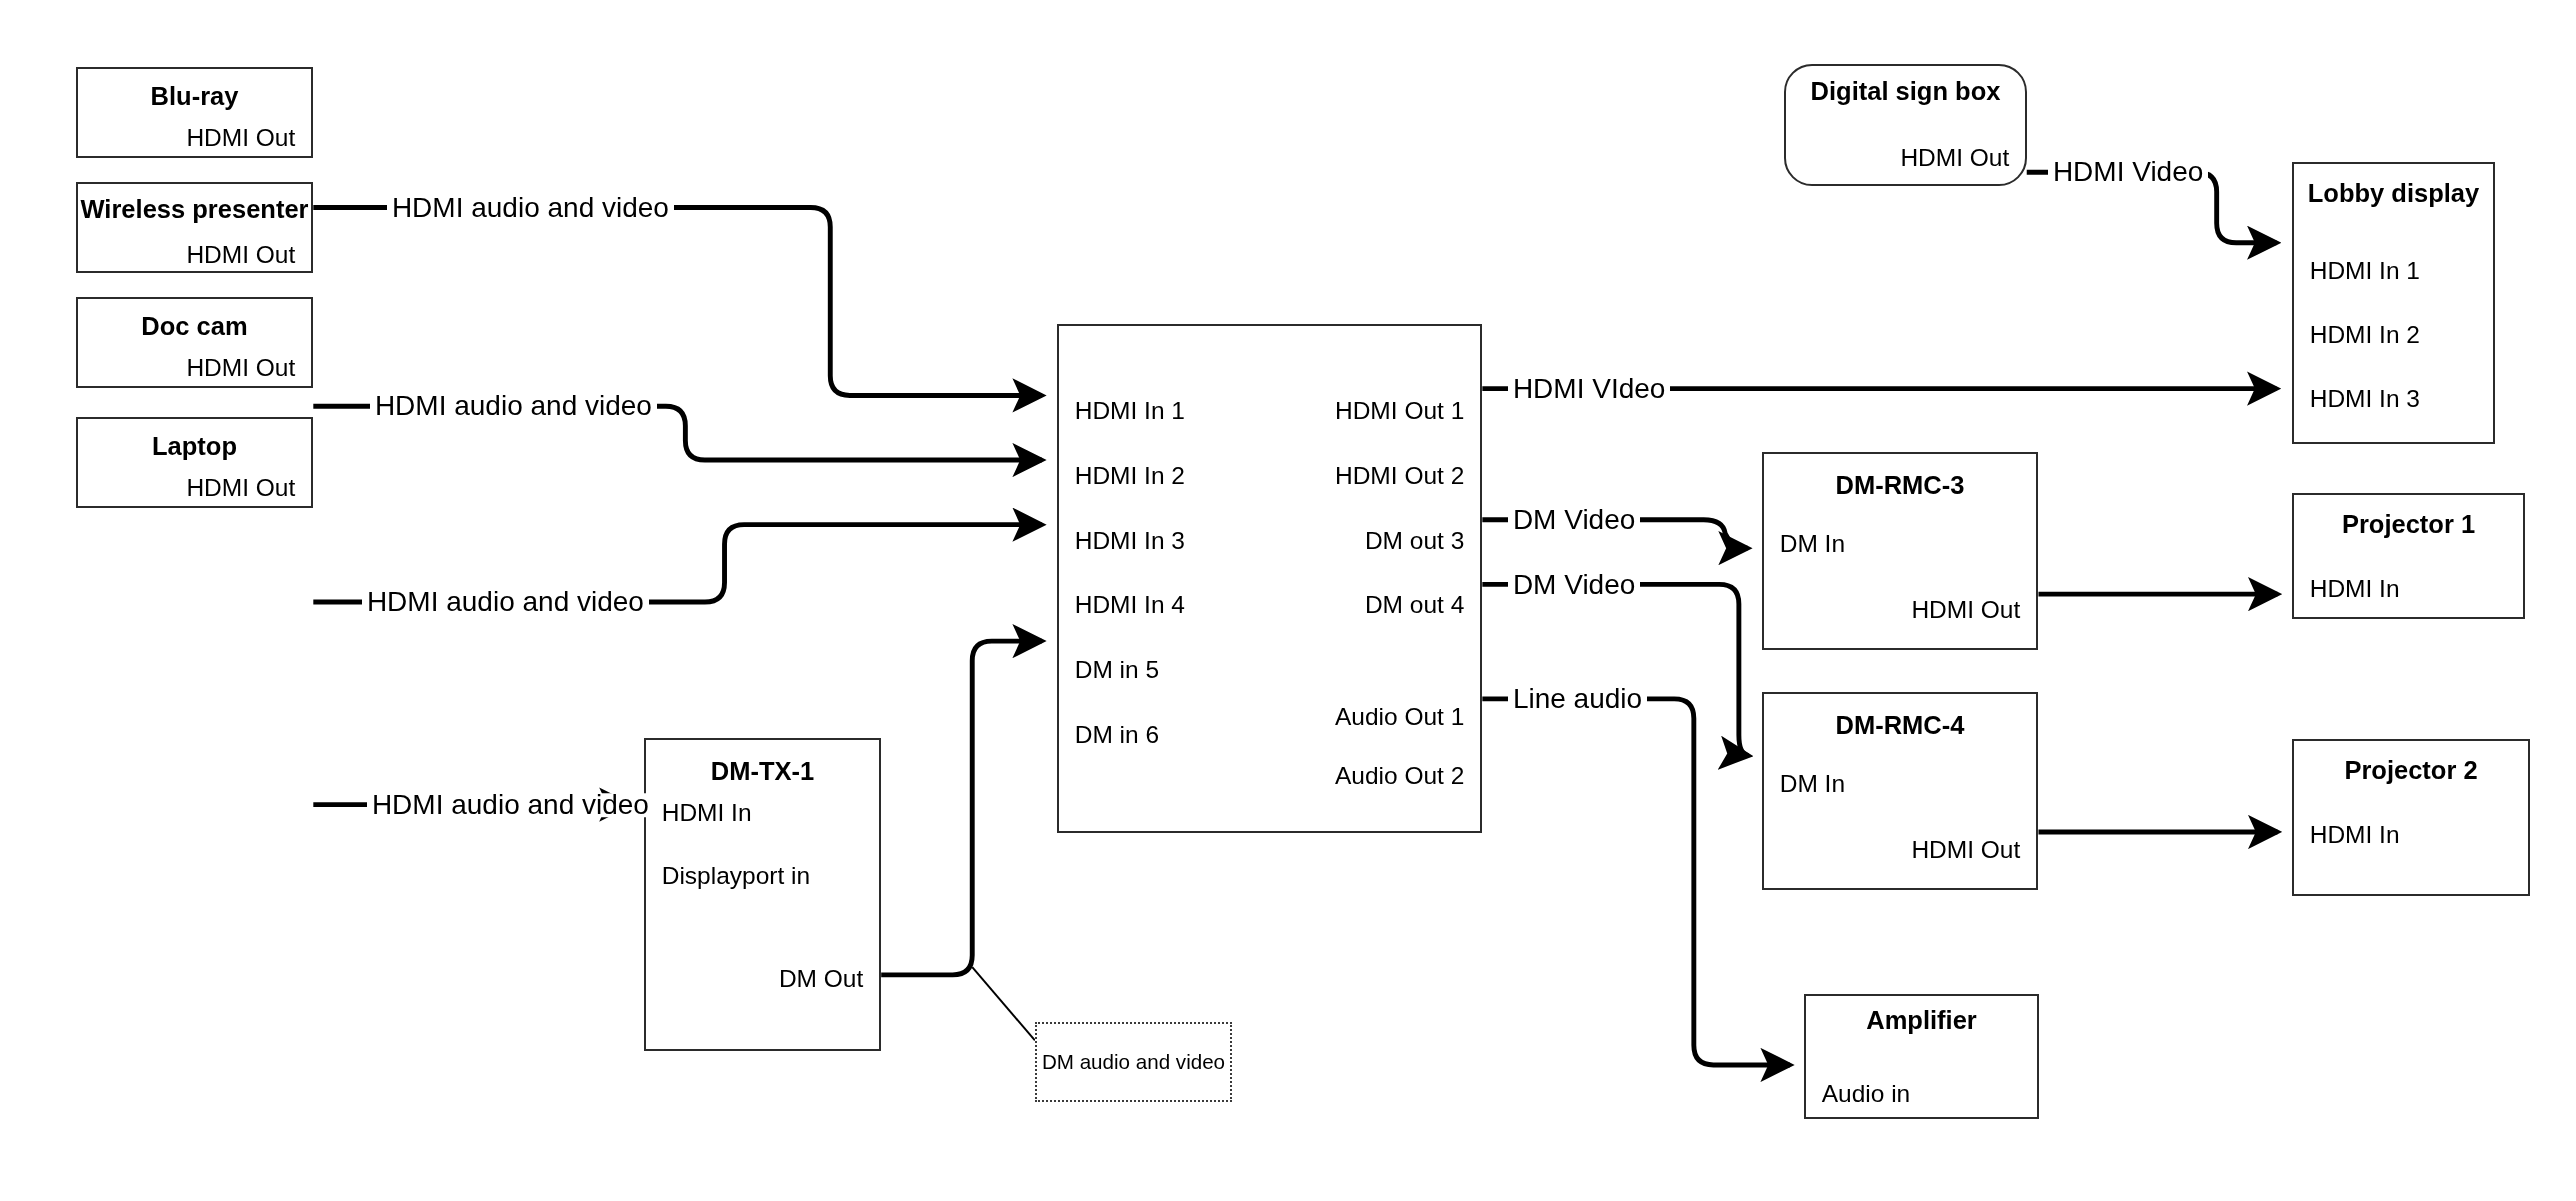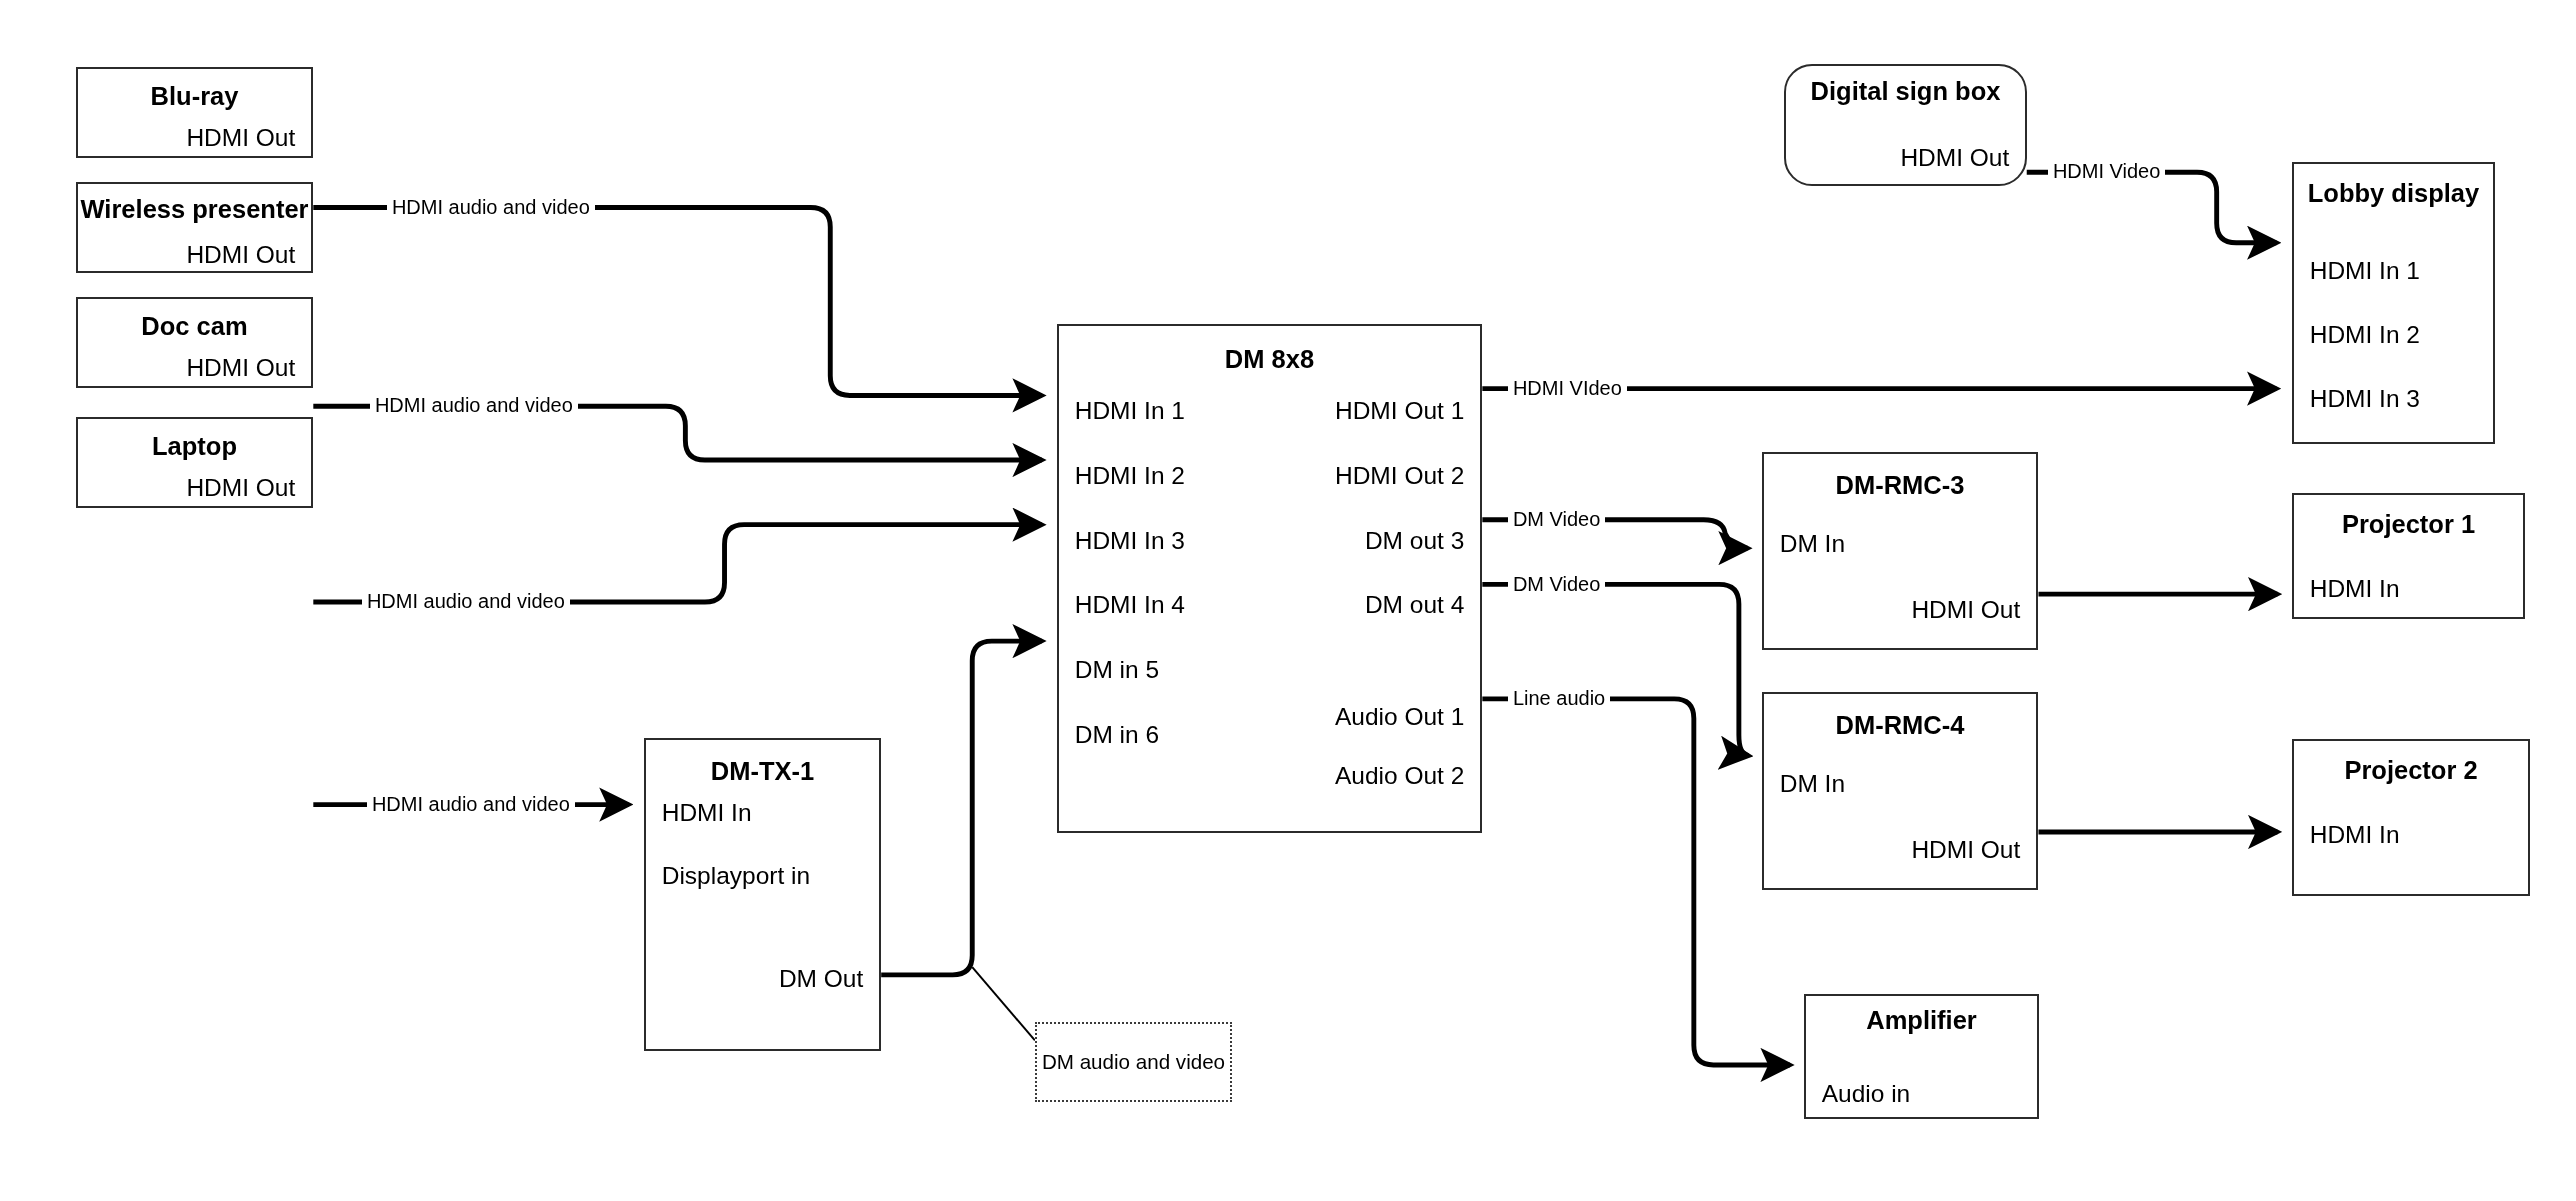--- a/index.html
+++ b/index.html
@@ -53,21 +53,21 @@
   .port.left {
     left: 15.7px;
     text-align: left;
   }
   .port.right {
     right: 15.7px;
     text-align: right;
   }
   .wire-label {
     position: absolute;
-    font-size: 20px;
+    font-size: 28px;
     line-height: 23.5px;
     color: #000000;
     white-space: nowrap;
     background: #ffffff;
     padding: 0 4.9px;
     z-index: 4;
     transform: translateY(-50%);
   }
   .callout {
     position: absolute;
@@ -129,21 +129,20 @@
         <div class="node-title" style="top: 11.7px;">Laptop</div>
         <div class="port right" style="top: 55px;">HDMI Out</div>
       </div>
       <div class="node" style="left: 644px; top: 725px; width: 237px; height: 313px;">
         <div class="node-title" style="top: 15.7px;">DM-TX-1</div>
         <div class="port left" style="top: 59px;">HDMI In</div>
         <div class="port left" style="top: 122px;">Displayport in</div>
         <div class="port right" style="top: 225px;">DM Out</div>
       </div>
       <div class="node" style="left: 1057px; top: 311px; width: 425px; height: 509px;">
-        <div class="node-title" style="top: 17.6px;">DM 8x8</div>
         <div class="port left" style="top: 71px;">HDMI In 1</div>
         <div class="port left" style="top: 136px;">HDMI In 2</div>
         <div class="port left" style="top: 201px;">HDMI In 3</div>
         <div class="port left" style="top: 265px;">HDMI In 4</div>
         <div class="port left" style="top: 330px;">DM in 5</div>
         <div class="port left" style="top: 395px;">DM in 6</div>
         <div class="port right" style="top: 71px;">HDMI Out 1</div>
         <div class="port right" style="top: 136px;">HDMI Out 2</div>
         <div class="port right" style="top: 201px;">DM out 3</div>
         <div class="port right" style="top: 265px;">DM out 4</div>

